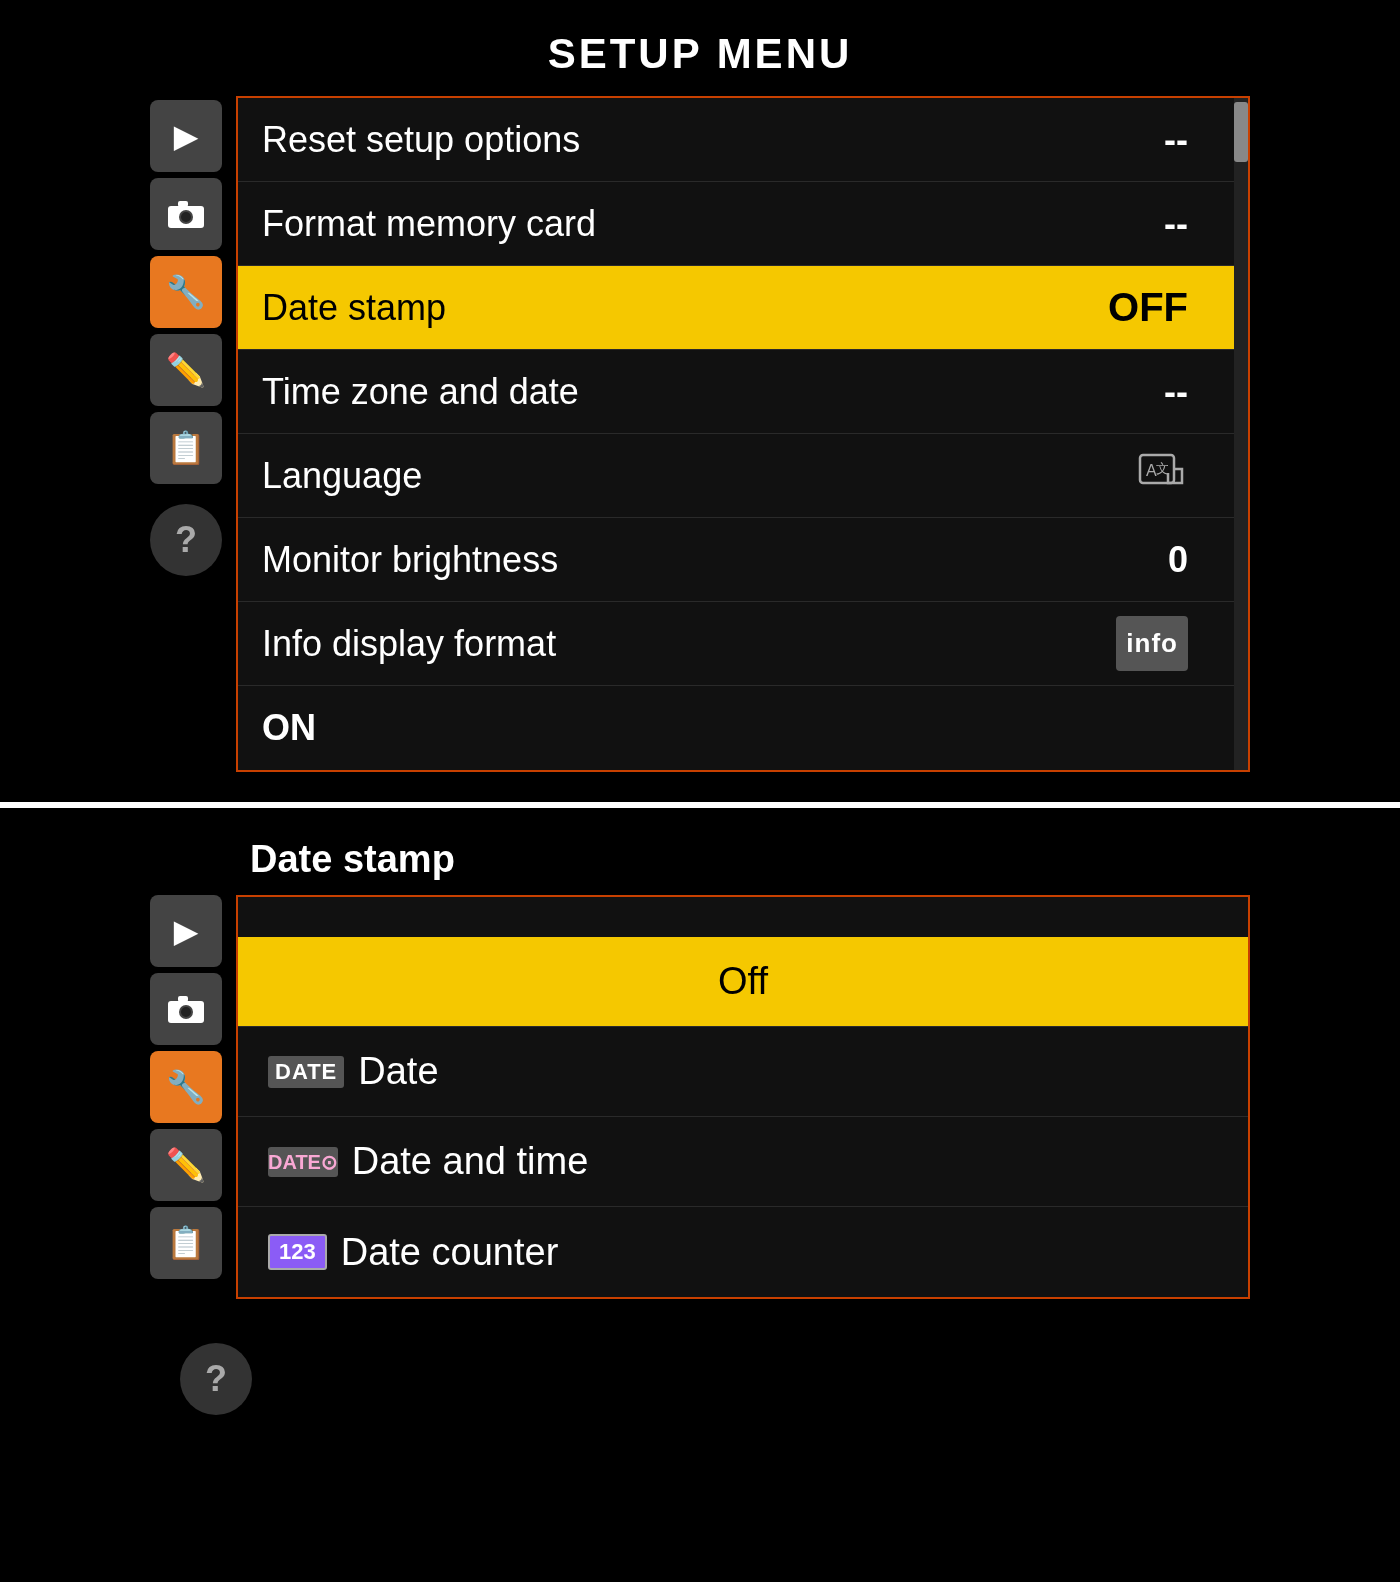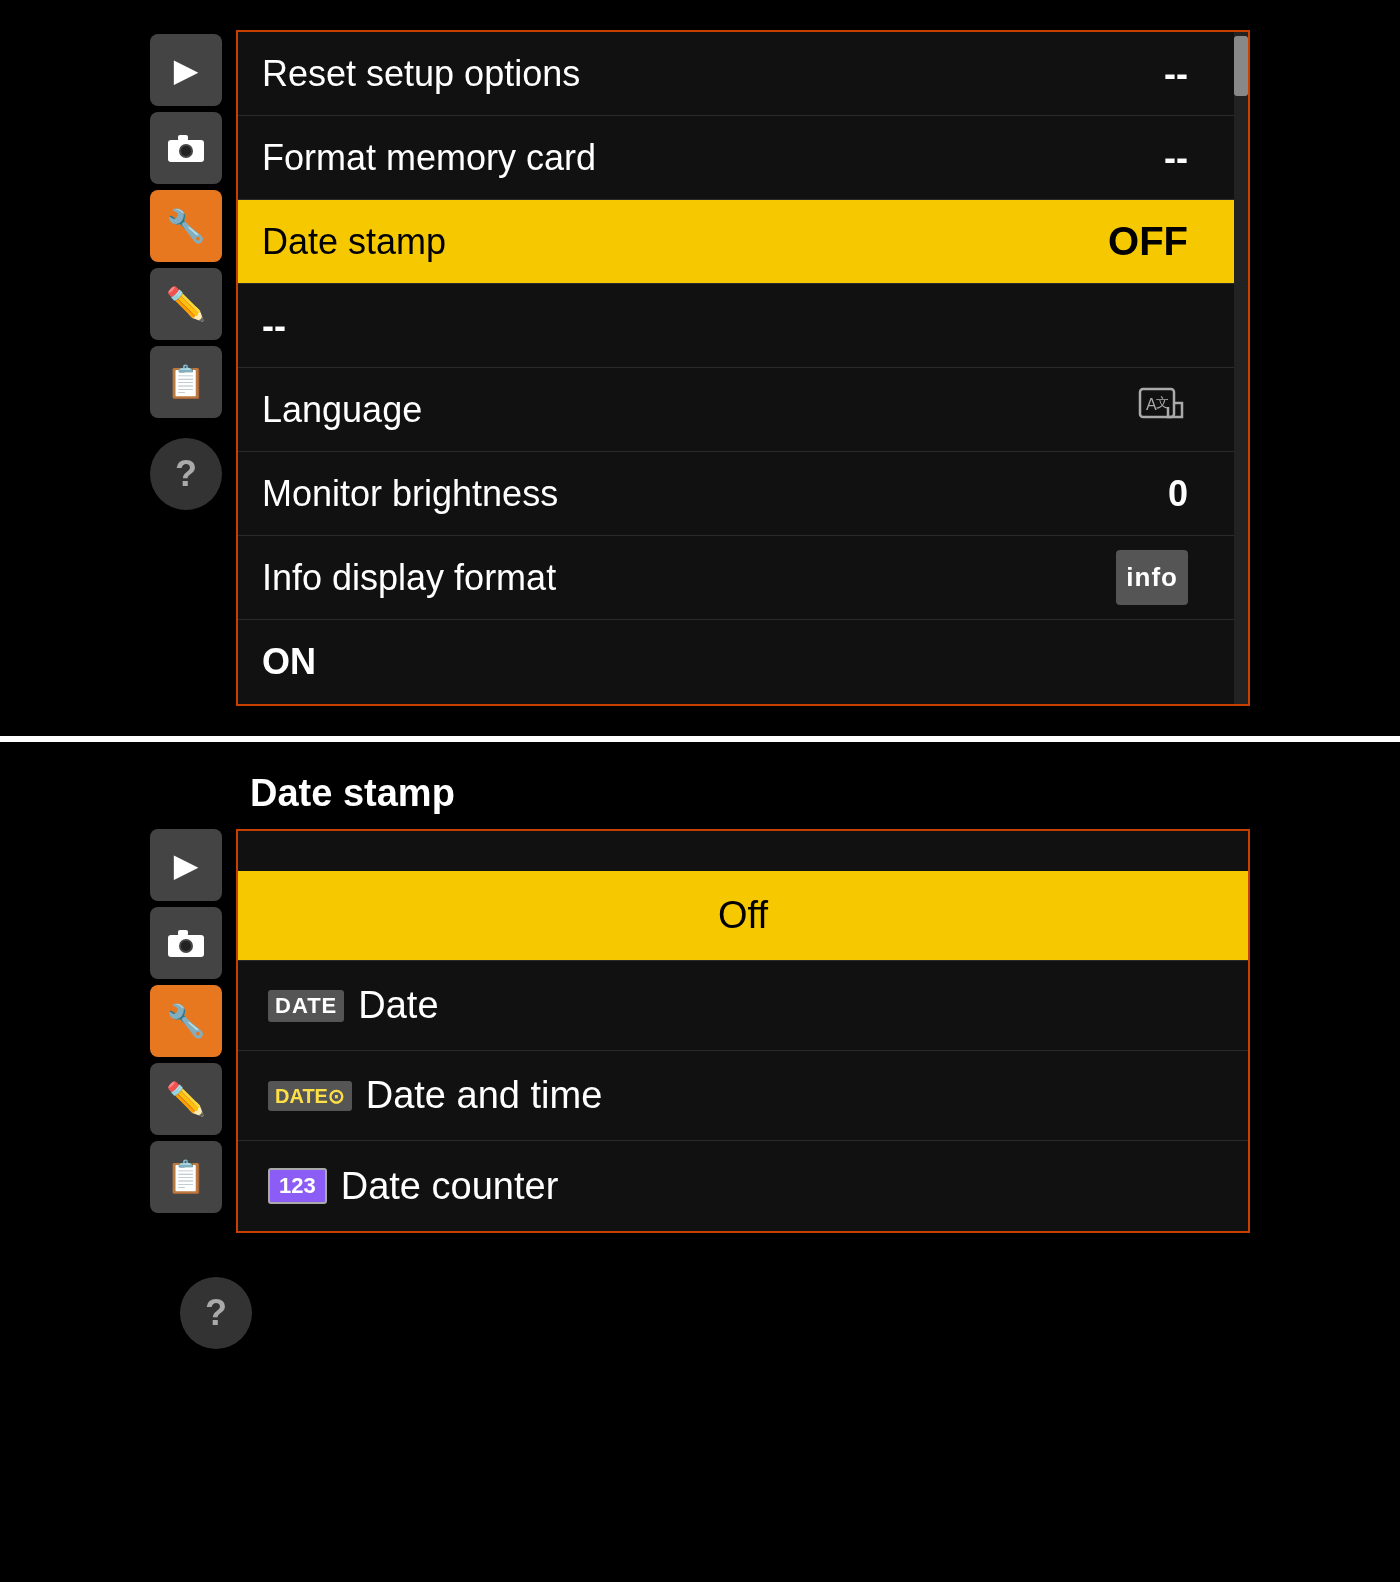--- a/index.html
+++ b/index.html
@@ -232,24 +232,24 @@
       font-size: 22px;
       font-weight: bold;
       padding: 3px 7px;
       border-radius: 3px;
       letter-spacing: 1px;
       margin-right: 14px;
     }
 
     .dateo-badge {
       background: #555;
-      color: #fde047;
+      color: #f9a8d4;
       font-size: 20px;
       font-weight: bold;
-      padding: 3px 7px;
+      padding: 3px 0;
       border-radius: 3px;
       margin-right: 14px;
     }
 
     .counter-badge {
       background: #8b5cf6;
       color: #fff;
       font-size: 22px;
       font-weight: bold;
       padding: 3px 9px;
@@ -271,20 +271,21 @@
       justify-content: flex-start;
       padding-left: 30px;
       margin-top: 30px;
     }
 
   </style>
 </head>
 <body>
 
 <div class="panel">
+  <div class="panel-title">SETUP MENU</div>
   <div class="panel-body">
 
     <div class="sidebar">
       <div class="sidebar-icon play">▶</div>
       <div class="sidebar-icon camera">
         <svg width="40" height="32" viewBox="0 0 40 32" fill="white">
           <rect x="2" y="8" width="36" height="22" rx="3" fill="white"></rect>
           <circle cx="20" cy="19" r="7" fill="#444"></circle>
           <circle cx="20" cy="19" r="5" fill="#222"></circle>
           <rect x="12" y="3" width="10" height="6" rx="2" fill="white"></rect>
@@ -310,20 +311,21 @@
         <span class="menu-item-label">Format memory card</span>
         <span class="menu-item-value">--</span>
       </div>
 
       <div class="menu-item selected">
         <span class="menu-item-label">Date stamp</span>
         <span class="menu-item-value">OFF</span>
       </div>
 
       <div class="menu-item">
+        <span class="menu-item-label">Time zone and date</span>
         <span class="menu-item-value">--</span>
       </div>
 
       <div class="menu-item">
         <span class="menu-item-label">Language</span>
         <span class="lang-icon">
           <svg width="50" height="40" viewBox="0 0 50 40" fill="none">
             <rect x="2" y="4" width="34" height="28" rx="3" stroke="#aaa" stroke-width="2.5" fill="none"></rect>
             <text x="8" y="25" fill="#aaa" font-size="16" font-family="Arial">A</text>
             <text x="18" y="22" fill="#aaa" font-size="13" font-family="Arial">文</text>

